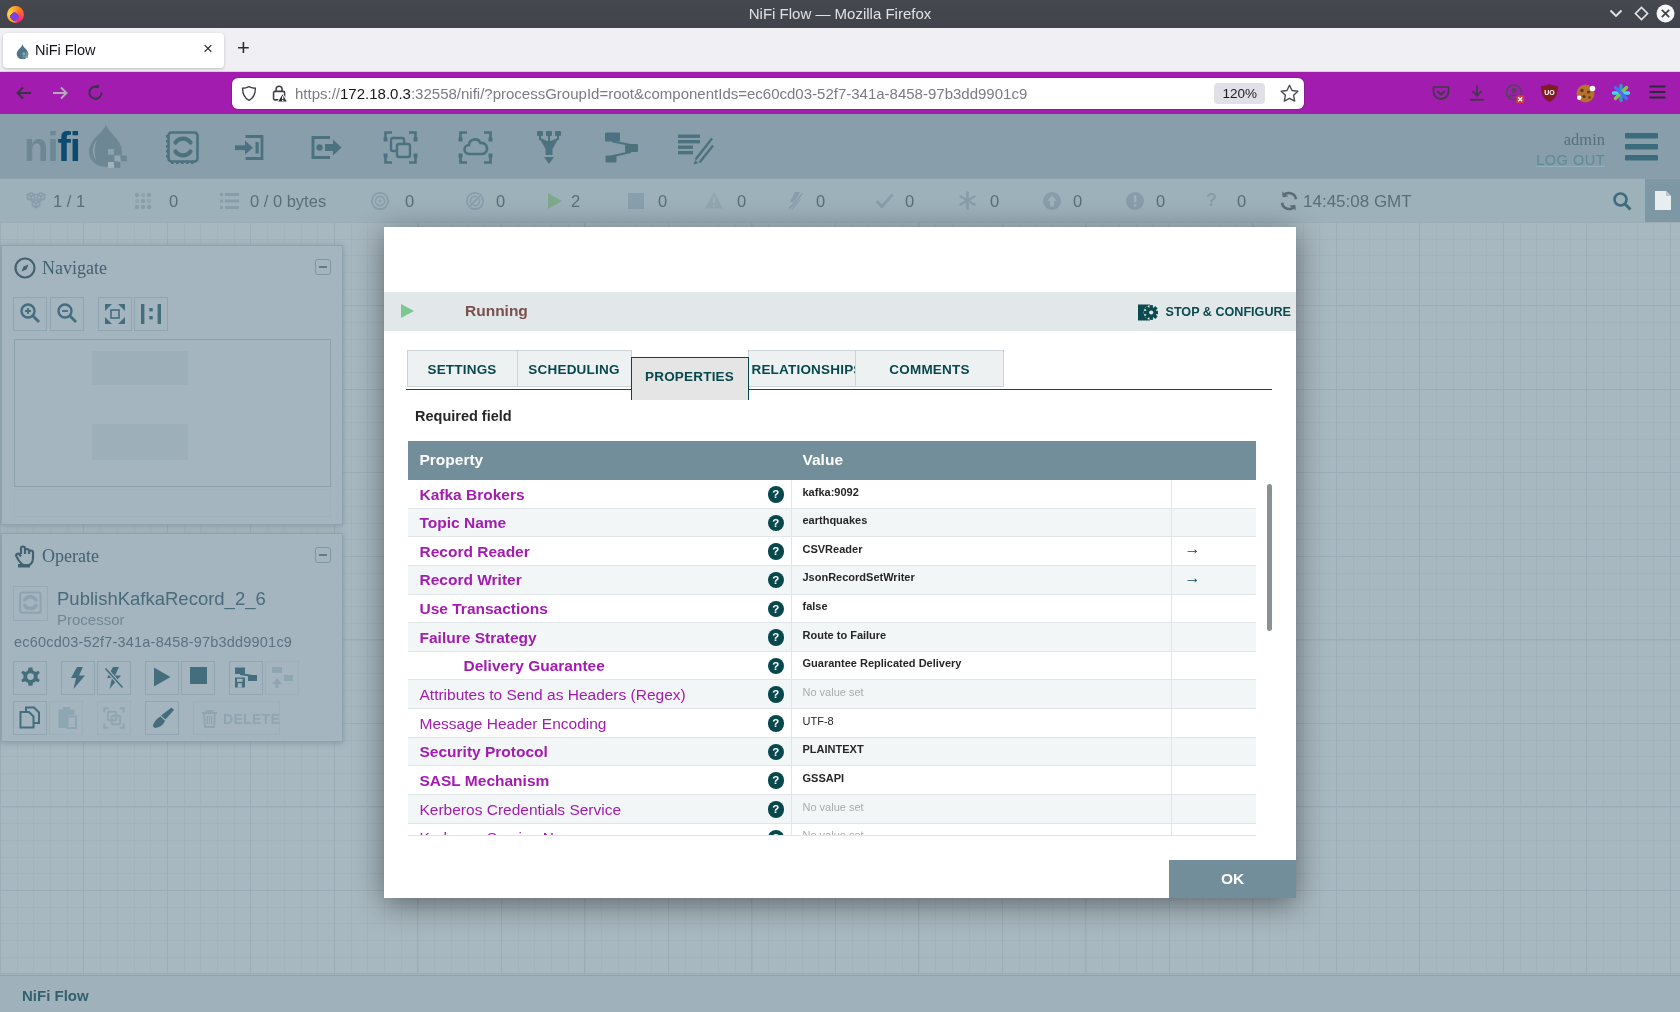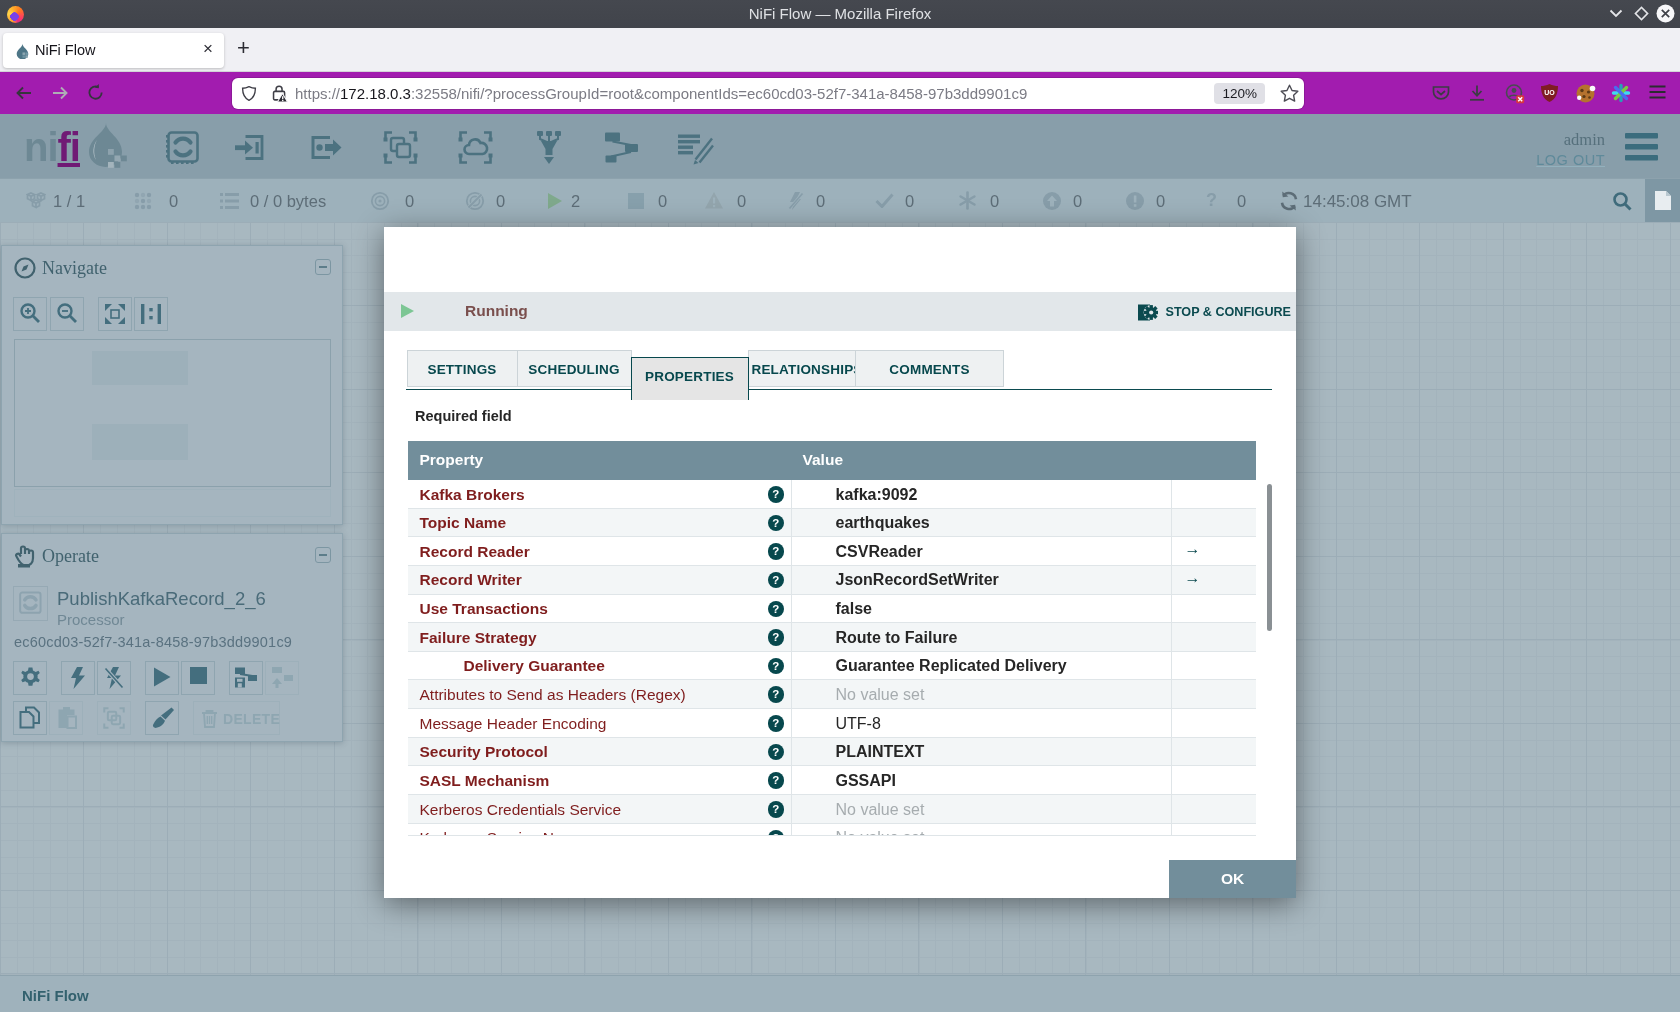--- a/index.html
+++ b/index.html
@@ -23,21 +23,21 @@
 #navbar { position:absolute; left:0; top:72px; width:1680px; height:42px; background:#a21caf; }
 #urlbar { position:absolute; left:232px; top:6px; width:1072px; height:31px; background:#ffffff; border-radius:6px; box-shadow:0 0 0 1px rgba(0,0,0,.13); }
 #urlbar .url { position:absolute; left:63px; top:7px; font-size:15px; color:#7b7b84; white-space:nowrap; }
 #urlbar .url b { color:#17161c; font-weight:400; }
 #zoomlvl { position:absolute; right:39px; top:5px; background:#e0e0e6; border-radius:4px; padding:3px 8px; font-size:13.5px; color:#1a1a20; }
 .tbico { position:absolute; top:11px; }
 
 
 #nifi-header { position:absolute; left:0; top:114px; width:1680px; height:64px; background:#889eaa; }
 #nifi-logo { position:absolute; left:24px; top:125px; font-size:40px; font-weight:bold; letter-spacing:-1px; color:#6d8894; }
-#nifi-logo b { color:#701a75; font-weight:bold;text-decoration:underline; }
+#nifi-logo b { color:#0c4a6e; font-weight:bold; }
 .hico { position:absolute; top:129px; color:#4c7280; }
 #admin { position:absolute; left:1460px; top:130px; width:145px; text-align:right; font-family:"Liberation Serif",serif; font-size:16.5px; color:#56707c; }
 #logout { position:absolute; left:1460px; top:152px; width:145px; text-align:right; font-size:14.5px; color:#5f8a9a; text-decoration:underline; text-decoration-color:#93b1bd; letter-spacing:.5px;}
 #nifi-status { position:absolute; left:0; top:178px; width:1680px; height:44px; background:#9db1bb; border-top:1px solid #8da2ad; }
 .sico { position:absolute; top:192px; color:#879da9; }
 .scount { position:absolute; top:192px; font-size:16.5px; color:#5d6d77; }
 #nf-time { position:absolute; left:1303px; top:192px; font-size:17px; color:#5d6d77; }
 #rightbtn { position:absolute; left:1645px; top:179px; width:35px; height:43px; background:#7e97a4; }
 #canvas { position:absolute; left:0; top:222px; width:1680px; height:753px;
   background-color:#a8b8c0;
@@ -73,22 +73,22 @@
 #tabline { position:absolute; left:22px; top:162.2px; width:866px; height:1.3px; background:#0b4a4f; z-index:2; }
 
 #reqf { position:absolute; left:31px; top:181px; font-size:14.5px; font-weight:bold; color:#262626; }
 
 #ptable { position:absolute; left:23.5px; top:214px; width:848.5px; }
 #pthead { position:absolute; left:0; top:0; width:848.5px; height:39px; background:#728e9b; color:#fff; font-size:15.5px; font-weight:bold; }
 #pthead .c1 { position:absolute; left:12px; top:10px; }
 #pthead .c2 { position:absolute; left:395px; top:10px; }
 .prow { position:absolute; left:0; width:848.5px; height:28.64px; border-bottom:1px solid #dfe5e8; }
 .prow.alt { background:#f3f6f7; }
-.prow .nm { position:absolute; left:12px; top:5.5px; font-size:15.5px; color:#7f1d1d; }
-.prow .vl { position:absolute; left:395px; top:5.5px; font-size:16px; color:#262626;margin-left:33px; }
+.prow .nm { position:absolute; left:12px; top:5.5px; font-size:15.5px; color:#a21caf; }
+.prow .vl { position:absolute; left:395px; top:5.5px; font-size:11px; color:#262626; }
 .prow .unset { color:#a6acaf; }
 .prow .qm { position:absolute; left:360px; top:6px; width:16.5px; height:16.5px; border-radius:50%; background:#07484d; color:#fff; font-size:11.5px; font-weight:bold; text-align:center; line-height:16.5px; }
 .vline1 { position:absolute; left:383.5px; top:0; width:1px; height:100%; background:#dfe5e8; }
 .vline2 { position:absolute; left:763.5px; top:0; width:1px; height:100%; background:#dfe5e8; }
 .goarr { position:absolute; left:777px; top:3px; color:#0b4a4f; font-size:16px; font-weight:bold; }
 #pscroll { position:absolute; left:882.5px; top:257px; width:5.5px; height:147px; background:#8a9094; border-radius:3px; }
 
 #okbtn { position:absolute; left:785px; top:633px; width:127px; height:38px; background:#728e9b; color:#fff; font-size:15.5px; font-weight:bold; text-align:center; line-height:38px; }
 </style>
 </head>

